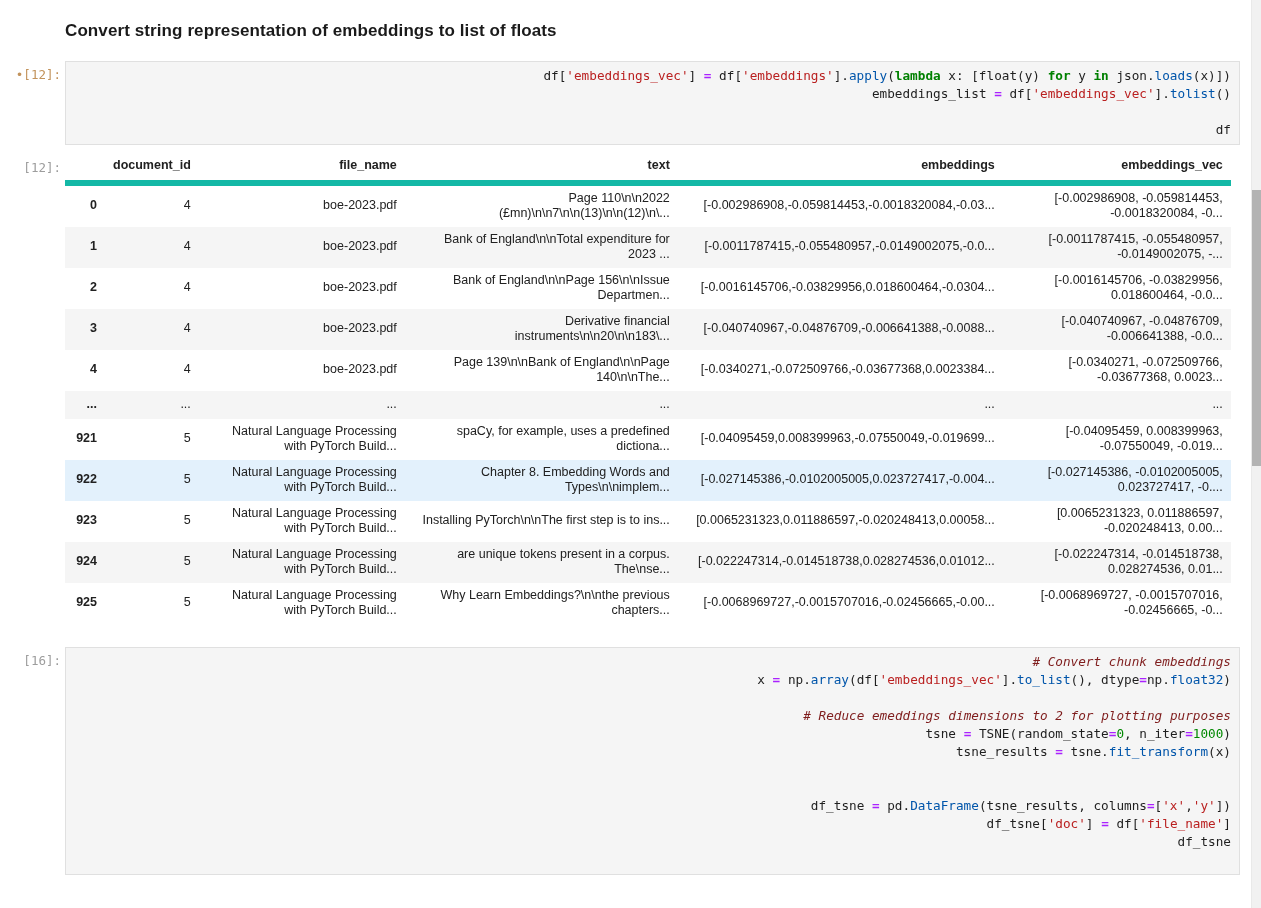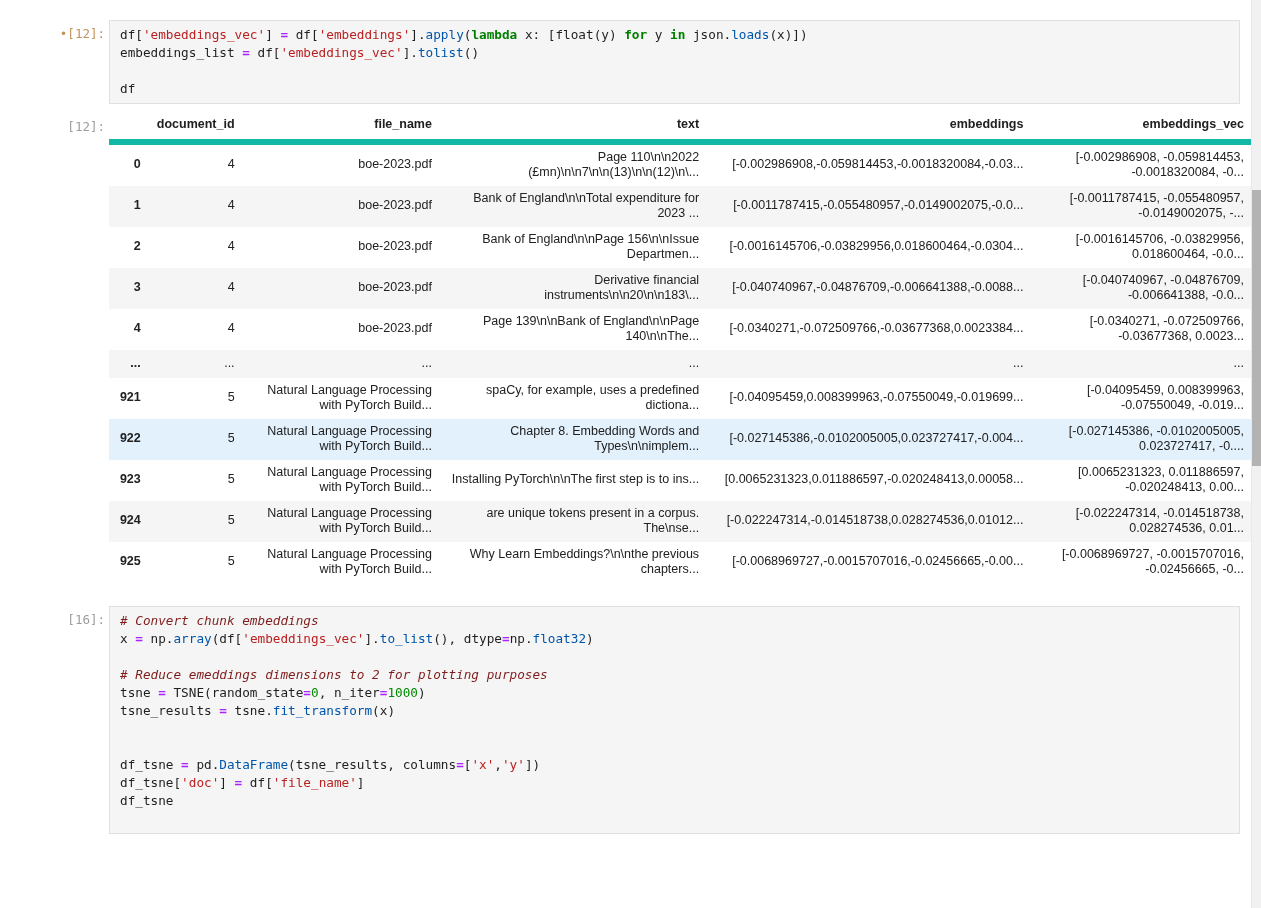--- a/index.html
+++ b/index.html
@@ -8,33 +8,33 @@
     width:1261px; height:908px; position:relative; overflow:hidden;
     font-family:"Liberation Sans", sans-serif; color:#212121;
   }
   .nb { width:1252px; padding-bottom:14px; }
 
   
   .md-cell { margin:21px 0 0 65px; }
   .md-cell h3 { font-size:17px; font-weight:bold; color:#1a1a1a; letter-spacing:.1px; }
 
   
-  .cellrow { display:flex; align-items:flex-start;padding-left:44px; }
+  .cellrow { display:flex; align-items:flex-start; }
   .prompt {
     width:65px; flex:0 0 65px; text-align:right; padding:6px 4px 0 0;
     font-family:"DejaVu Sans Mono", monospace; font-size:12.5px; user-select:none;
   }
   .prompt.in  { color:#c2935c; }
   .prompt.idle{ color:#9d9d9d;text-align:right; }
   .editor {
     flex:1; margin-right:12px; background:#f5f5f5; border:1px solid #e0e0e0;
   }
   pre.code {
     font-family:"DejaVu Sans Mono", monospace; font-size:12.7px; line-height:18px;
-    padding:5px 8px 5px 10px; color:#1f1f1f; white-space:pre;
+    padding:5px 8px 5px 10px; color:#1f1f1f; white-space:pre;text-align:right;
   }
   .tok-p { color:#1f1f1f; }
   .tok-s { color:#ba2121; }
   .tok-o { color:#aa22ff; font-weight:bold; }
   .tok-k { color:#008000; font-weight:bold; }
   .tok-f { color:#0055aa; }
   .tok-n { color:#008800; }
   .tok-c { color:#7f1d1d; font-style:italic; }
 
   .cell1row { margin-top:20px; }
@@ -73,20 +73,23 @@
   }
   .sb-thumb {
     position:absolute; top:190px; left:0; width:10px; height:276px; background:#b3b3b3;
   }
 </style>
 </head>
 <body>
 
 <div class="nb">
 
+  <div class="md-cell">
+    <h3>Convert string representation of embeddings to list of floats</h3>
+  </div>
 
   <div class="cellrow cell1row">
     <div class="prompt in">•[12]:</div>
     <div class="editor">
       <pre class="code" id="code1"><span class="tok-p">df[</span><span class="tok-s">'embeddings_vec'</span><span class="tok-p">] </span><span class="tok-o">=</span><span class="tok-p"> df[</span><span class="tok-s">'embeddings'</span><span class="tok-p">].</span><span class="tok-f">apply</span><span class="tok-p">(</span><span class="tok-k">lambda</span><span class="tok-p"> x: [float(y) </span><span class="tok-k">for</span><span class="tok-p"> y </span><span class="tok-k">in</span><span class="tok-p"> json.</span><span class="tok-f">loads</span><span class="tok-p">(x)])</span>
 <span class="tok-p">embeddings_list </span><span class="tok-o">=</span><span class="tok-p"> df[</span><span class="tok-s">'embeddings_vec'</span><span class="tok-p">].</span><span class="tok-f">tolist</span><span class="tok-p">()</span>
 
 <span class="tok-p">df</span>
 </pre>
     </div>

